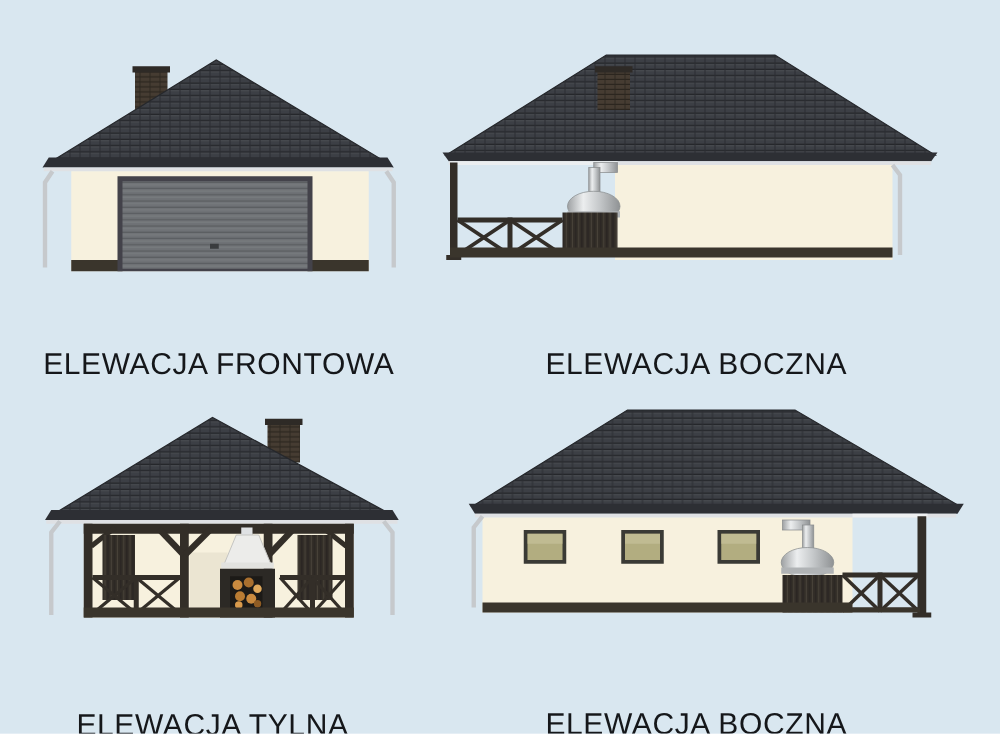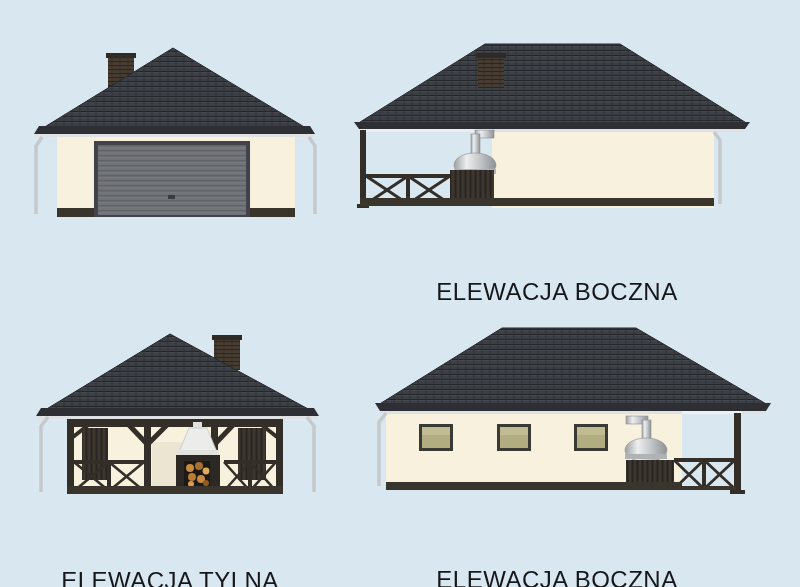--- a/index.html
+++ b/index.html
@@ -58,20 +58,24 @@
     <rect x="29" y="166" width="41" height="9" style="fill:var(--c-plinth)"></rect>
     <rect x="218" y="166" width="49" height="9" style="fill:var(--c-plinth)"></rect>
     <g>
       <rect x="66" y="99" width="156" height="76" style="fill:var(--c-garage_frame)"></rect>
       <rect x="70" y="103" width="148" height="70" fill="url(#garagestripes)"></rect>
       <rect x="140" y="153" width="7" height="4" fill="#3a3c3e"></rect>
     </g>
     <polyline points="14,95 8,104 8,172" fill="none" style="stroke:var(--c-downspout)" stroke-width="3.5"></polyline>
     <polyline points="281,95 287,104 287,172" fill="none" style="stroke:var(--c-downspout)" stroke-width="3.5"></polyline>
   </svg>
+  <div class="elev-label" style="left:25px;top:224px;width:300px">
+    <div>ELEWACJA FRONTOWA</div>
+    <div></div>
+  </div>
 
   <svg class="drawing" style="left:352px;top:36px" width="400" height="185" viewBox="0 0 400 185">
     <polygon points="5,88 133,8 268,8 396,88" fill="url(#rooftile)" stroke="#26282c" stroke-width="1"></polygon>
     <g>
       <rect x="126" y="20" width="26" height="32" fill="url(#brick)"></rect>
       <rect x="124" y="17" width="30" height="5" fill="#2e2a26"></rect>
     </g>
     <polygon points="2,86 398,86 393,93 7,93" style="fill:var(--c-fascia)"></polygon>
     <rect x="7" y="93" width="386" height="3" style="fill:var(--c-gutter)"></rect>
     <rect x="140" y="96" width="222" height="76" style="fill:var(--c-wall)"></rect>

